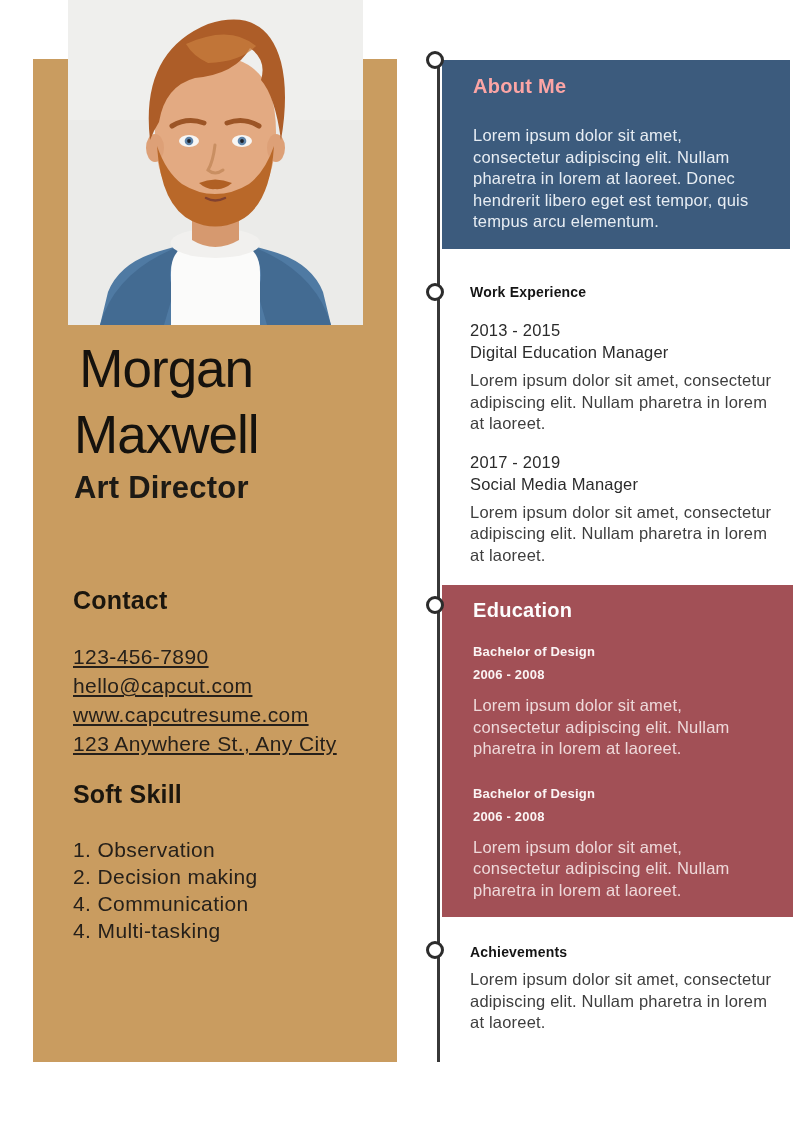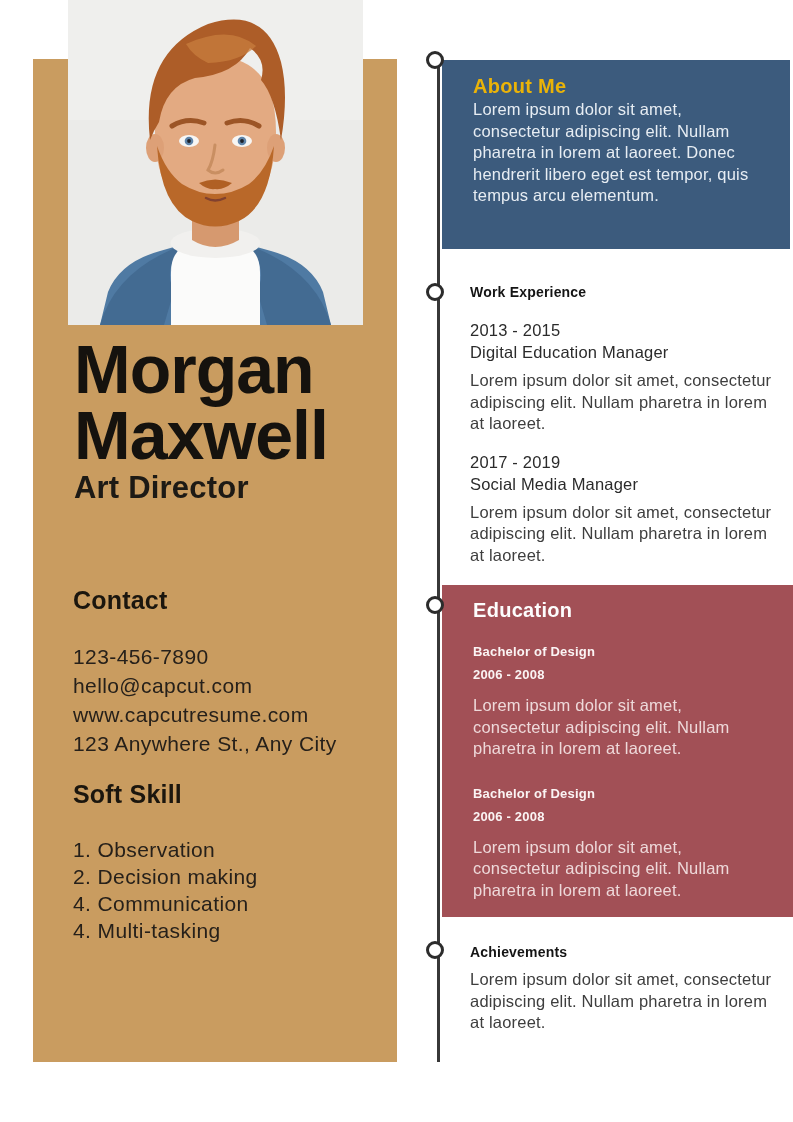--- a/index.html
+++ b/index.html
@@ -17,34 +17,34 @@
   .left-panel{
     position:absolute;left:33px;top:59px;width:364px;height:1003px;
     background:var(--tan);
   }
   .photo{
     position:absolute;left:68px;top:0;width:295px;height:325px;overflow:hidden;
   }
   .photo svg{display:block;}
   .name-block{
     position:absolute;left:74px;top:336px;color:#15120e;
-    font-size:68px;font-weight:700;line-height:66px;letter-spacing:-1px;
+    font-size:53px;font-weight:400;line-height:66px;letter-spacing:-1px;text-align:center;
   }
   .job-title{
     position:absolute;left:74px;top:470px;color:#1d1a15;
     font-size:31px;font-weight:600;letter-spacing:0.2px;
   }
   .contact-block{position:absolute;left:73px;top:586px;width:300px;}
   .skills-block{position:absolute;left:73px;top:780px;width:300px;}
   .side-heading{
     font-size:25px;font-weight:700;color:#1b160e;letter-spacing:0.2px;
   }
   .contact-list{list-style:none;margin-top:27px;}
   .contact-list li{
-    font-size:21px;line-height:29px;color:#26201a;letter-spacing:0.4px;
+    font-size:21px;line-height:29px;color:#26201a;letter-spacing:0.4px;text-decoration:underline;
   }
   .skills-list{list-style:none;margin-top:27px;}
   .skills-list li{
     font-size:21px;line-height:27px;color:#26201a;letter-spacing:0.4px;
   }
 
   
   .tl-line{
     position:absolute;left:437px;top:62px;width:3px;height:1000px;
     background:var(--timeline);
@@ -54,22 +54,22 @@
     background:#fff;border:3.5px solid #2c2c2c;z-index:3;
   }
   .tl-dot.d1{top:51px;} .tl-dot.d2{top:283px;} .tl-dot.d3{top:596px;} .tl-dot.d4{top:941px;}
 
   
   .about-box{
     position:absolute;left:442px;top:60px;width:348px;height:189px;
     background:var(--blue);padding:13px 40px 0 31px;z-index:2;
   }
   .about-box h2{
-    font-size:20px;font-weight:600;color:#eab308;letter-spacing:0.3px;line-height:26px;
-    margin-bottom:0;
+    font-size:20px;font-weight:600;color:#fca5a5;letter-spacing:0.3px;line-height:26px;
+    margin-bottom:26px;
   }
   .about-box p{
     font-size:16.5px;line-height:21.5px;color:#e7edf3;letter-spacing:0.2px;width:276px;
   }
 
   .work-section{position:absolute;left:470px;top:280px;width:310px;}
   .plain-heading{
     font-size:14px;font-weight:700;color:#141414;letter-spacing:0.2px;line-height:24px;
   }
   .work-section .plain-heading{margin-bottom:15px;}

